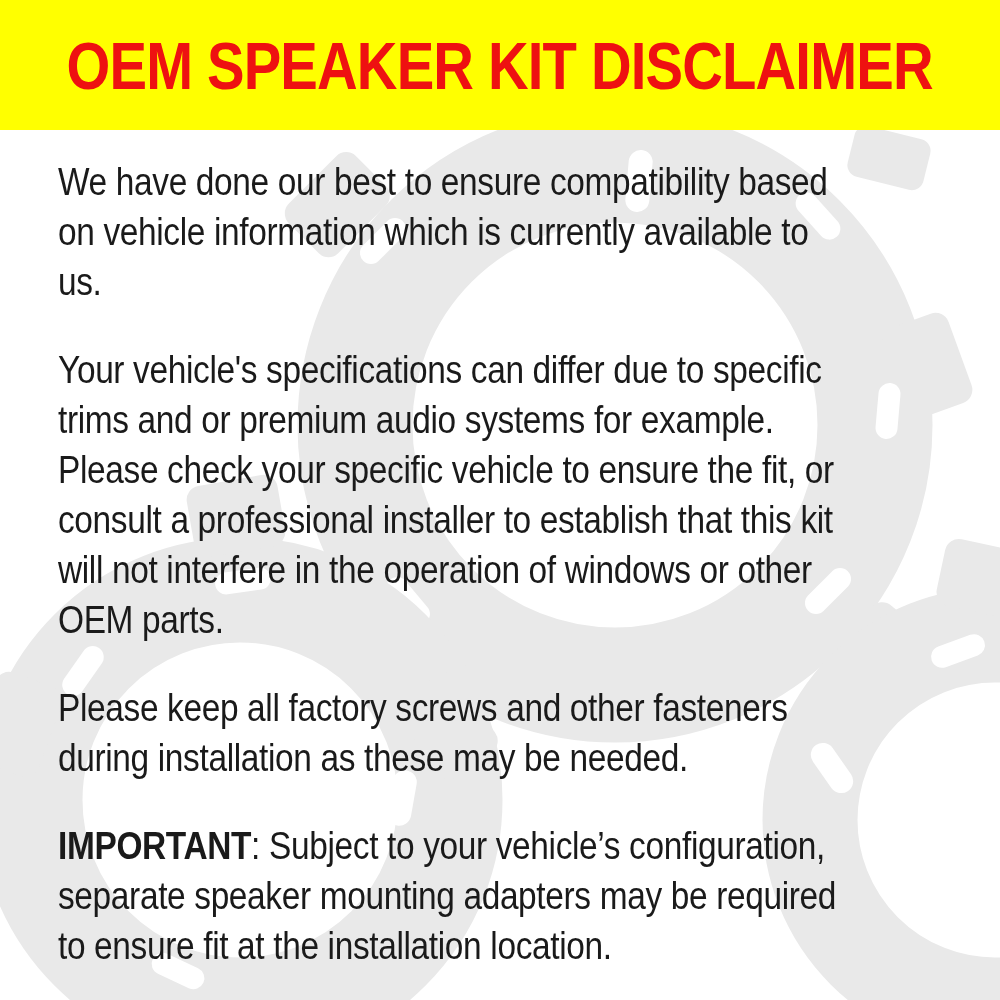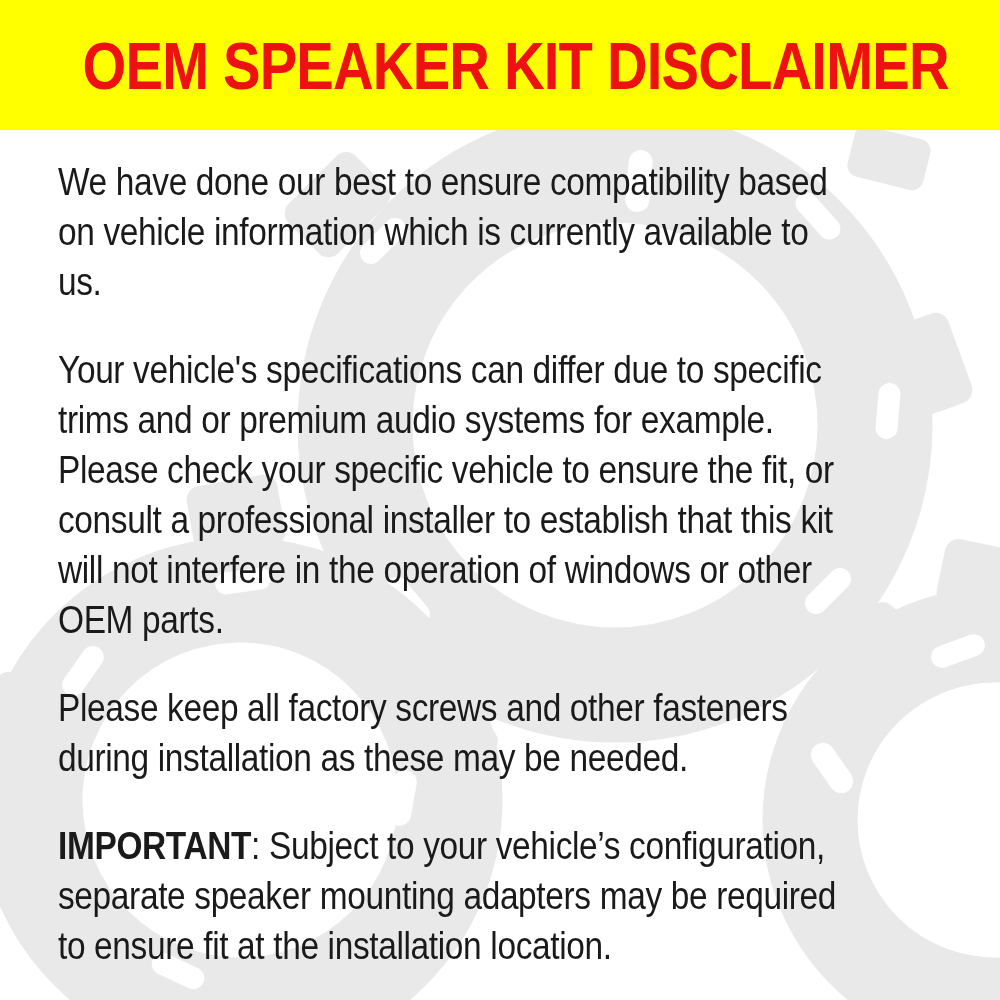--- a/index.html
+++ b/index.html
@@ -25,21 +25,21 @@
     z-index: 0;
   }
   .watermark .wm { fill: var(--watermark); }
   .watermark .ring { fill: none; stroke: var(--watermark); }
   .watermark .slot { fill: #ffffff; }
 
   .banner {
     position: absolute; left: 0; top: 0;
     width: 1000px; height: 130px;
     background: var(--banner-bg);
-    display: flex; align-items: center; 
+    display: flex; align-items: center; justify-content: center;
     z-index: 2;
   }
   .banner-title {
     color: var(--banner-text);
     font-weight: 700;
     font-size: 67px;
     letter-spacing: -1px;
     white-space: nowrap;
     transform: scaleX(0.84);
     transform-origin: 50% 50%;

